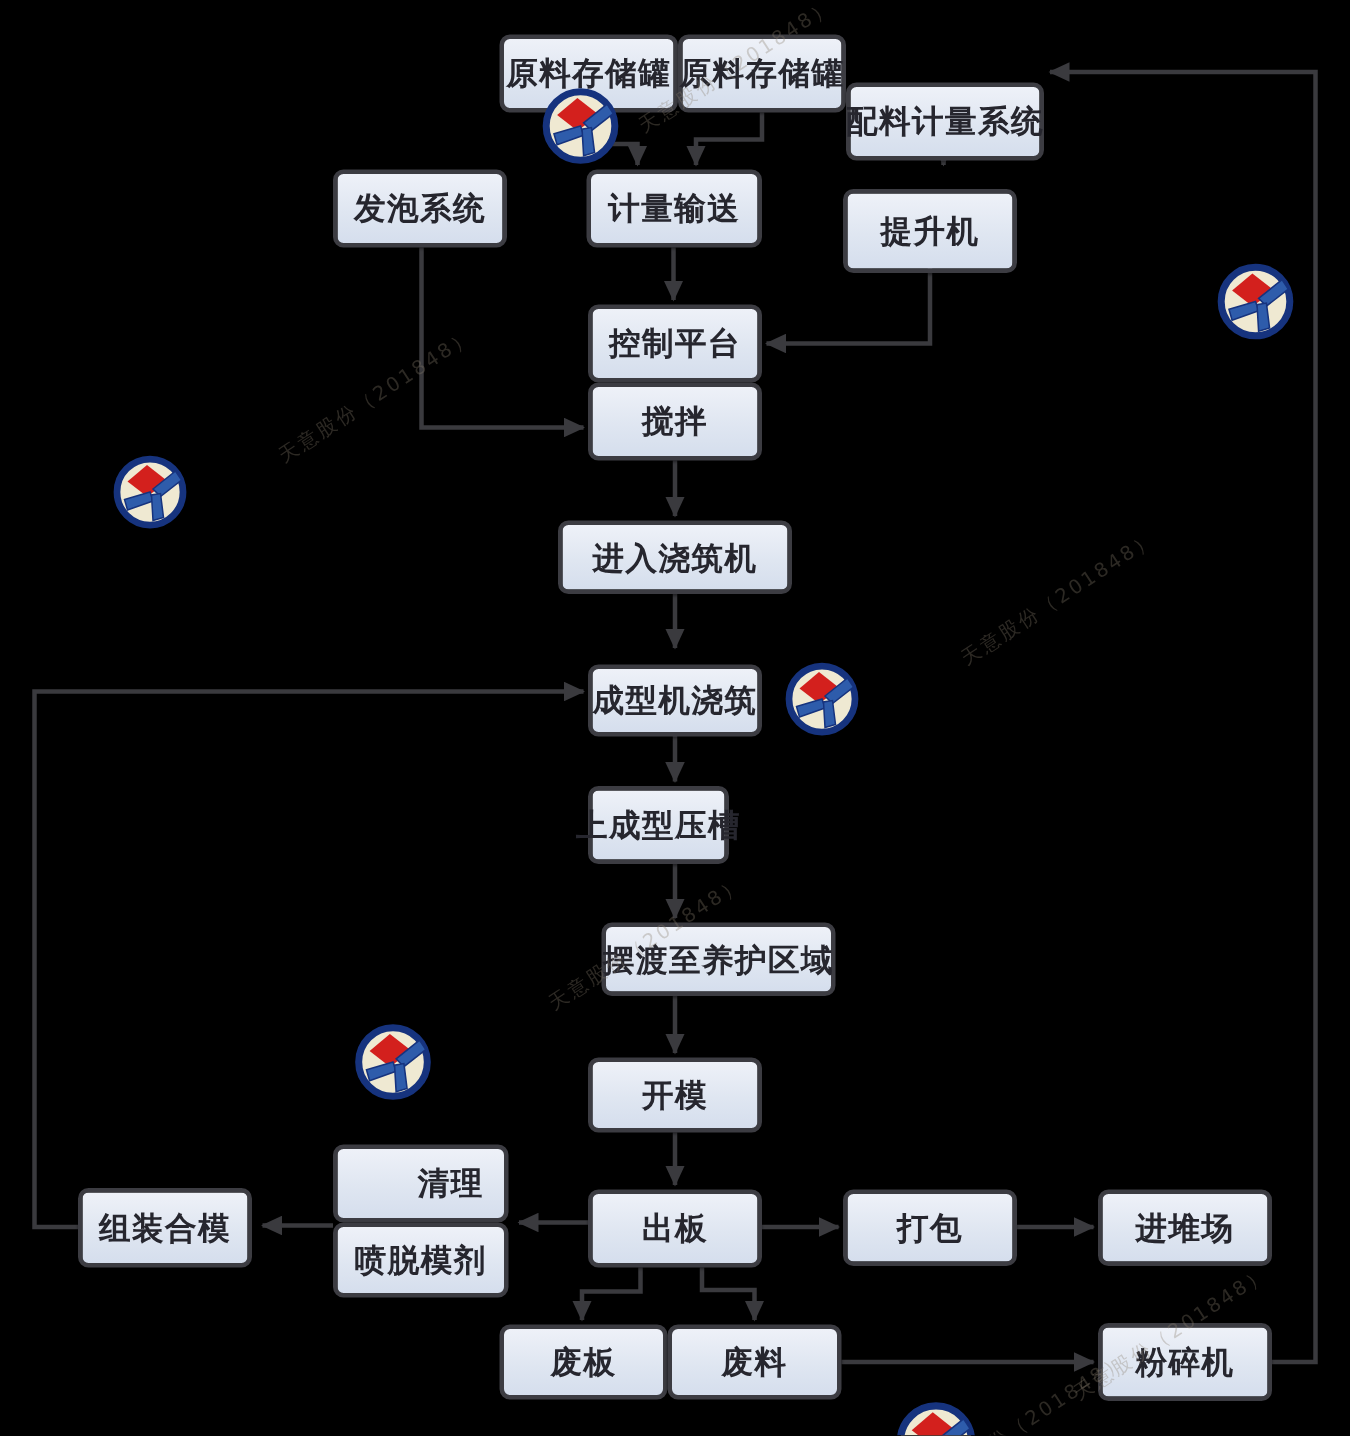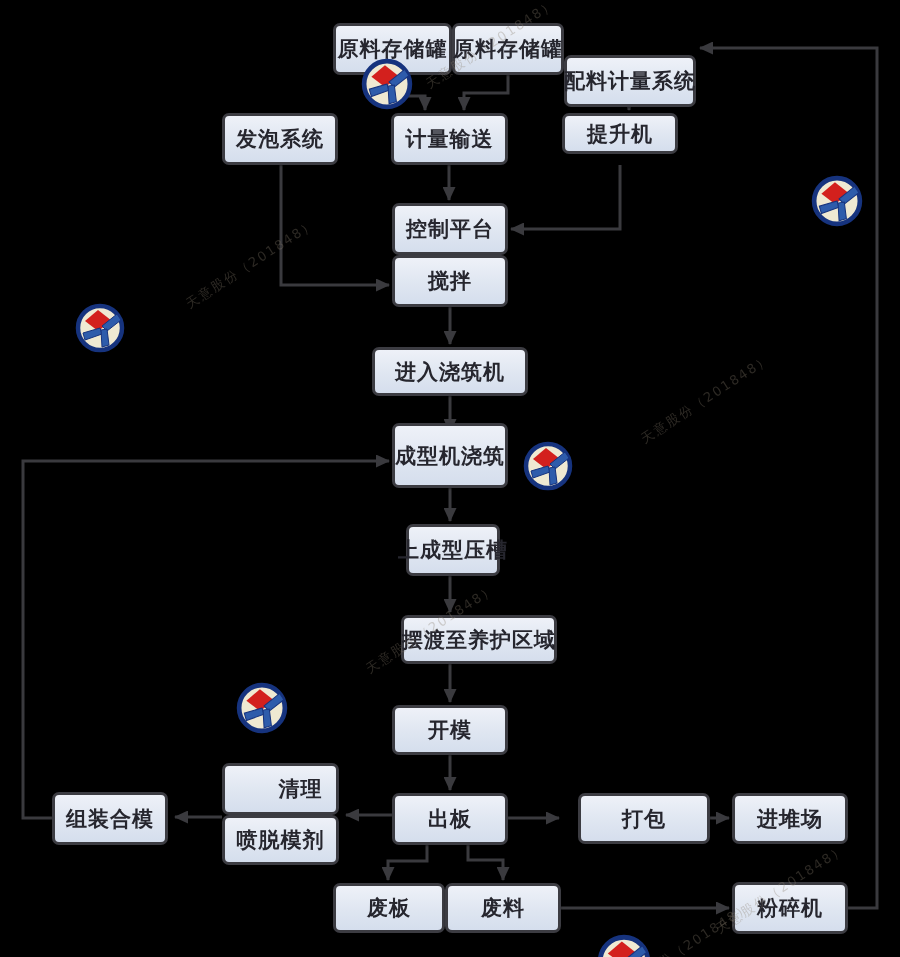--- a/index.html
+++ b/index.html
@@ -53,33 +53,33 @@
       <polyline points="508,818 559,818" fill="none" stroke="#3a3a3e" stroke-width="3" marker-end="url(#arrow)"></polyline>
       <polyline points="678,818 729,818" fill="none" stroke="#3a3a3e" stroke-width="3" marker-end="url(#arrow)"></polyline>
       <polyline points="561,908 729,908" fill="none" stroke="#3a3a3e" stroke-width="3" marker-end="url(#arrow)"></polyline>
       <polyline points="848,908 877,908 877,48 700,48" fill="none" stroke="#3a3a3e" stroke-width="3" marker-end="url(#arrow)"></polyline>
     </svg>
 <div class="node" style="left: 333px; top: 23px; width: 119px; height: 52px;">原料存储罐</div>
     <div class="node" style="left: 452px; top: 23px; width: 112px; height: 52px;">原料存储罐</div>
     <div class="node" style="left: 564px; top: 23px; width: 132px; height: 52px; margin-top: 32px;">配料计量系统</div>
     <div class="node" style="left: 222px; top: 113px; width: 116px; height: 52px;">发泡系统</div>
     <div class="node" style="left: 391px; top: 113px; width: 117px; height: 52px;">计量输送</div>
-    <div class="node" style="left: 562px; top: 113px; width: 116px; height: 41px;">提升机</div>
+    <div class="node" style="left: 562px; top: 126px; width: 116px; height: 56px;">提升机</div>
     <div class="node" style="left: 392px; top: 203px; width: 116px; height: 52px;">控制平台</div>
     <div class="node" style="left: 392px; top: 255px; width: 116px; height: 52px;">搅拌</div>
     <div class="node" style="left: 372px; top: 347px; width: 156px; height: 49px;">进入浇筑机</div>
-    <div class="node" style="left: 392px; top: 423px; width: 116px; height: 65px;">成型机浇筑</div>
-    <div class="node" style="left: 406px; top: 524px; width: 94px; height: 52px;">上成型压槽</div>
+    <div class="node" style="left: 392px; top: 443px; width: 116px; height: 48px;">成型机浇筑</div>
+    <div class="node" style="left: 392px; top: 524px; width: 94px; height: 52px;">上成型压槽</div>
     <div class="node" style="left: 372px; top: 615px; width: 156px; height: 49px; margin-left: 29px;">摆渡至养护区域</div>
     <div class="node" style="left: 392px; top: 705px; width: 116px; height: 50px;">开模</div>
     <div class="node" style="left: 222px; top: 763px; width: 117px; height: 52px; padding-left: 40px;">清理</div>
     <div class="node" style="left: 222px; top: 815px; width: 117px; height: 50px;">喷脱模剂</div>
     <div class="node" style="left: 52px; top: 792px; width: 116px; height: 53px;">组装合模</div>
     <div class="node" style="left: 392px; top: 793px; width: 116px; height: 52px;">出板</div>
-    <div class="node" style="left: 562px; top: 793px; width: 132px; height: 51px; margin-left: 16px;">打包</div>
+    <div class="node" style="left: 562px; top: 793px; width: 116px; height: 51px;">打包</div>
     <div class="node" style="left: 732px; top: 793px; width: 116px; height: 51px;">进堆场</div>
     <div class="node" style="left: 732px; top: 882px; width: 116px; height: 52px; font-family: Liberation Serif, serif;">粉碎机</div>
     <div class="node" style="left: 333px; top: 883px; width: 112px; height: 50px;">废板</div>
     <div class="node" style="left: 445px; top: 883px; width: 116px; height: 50px;">废料</div>
     <svg width="52" height="52" viewBox="-50 -50 100 100" class="logo" style="left: 361px; top: 58px;">
       <circle cx="0" cy="0" r="44" fill="#efe9d2" stroke="#16337e" stroke-width="9"></circle>
       <path d="M -30 -14 L -4 -36 L 24 -14 L -4 6 Z" fill="#d3201d"></path>
       <path d="M 4 -4 L 34 -28 L 42 -16 L 14 6 Z" fill="#2e5cab" stroke="#16337e" stroke-width="2"></path>
       <path d="M 0 0 L -34 10 L -30 24 L 4 12 Z" fill="#2e5cab" stroke="#16337e" stroke-width="2"></path>
       <path d="M 2 4 L 4 38 L 18 34 L 14 2 Z" fill="#2e5cab" stroke="#16337e" stroke-width="2"></path>

